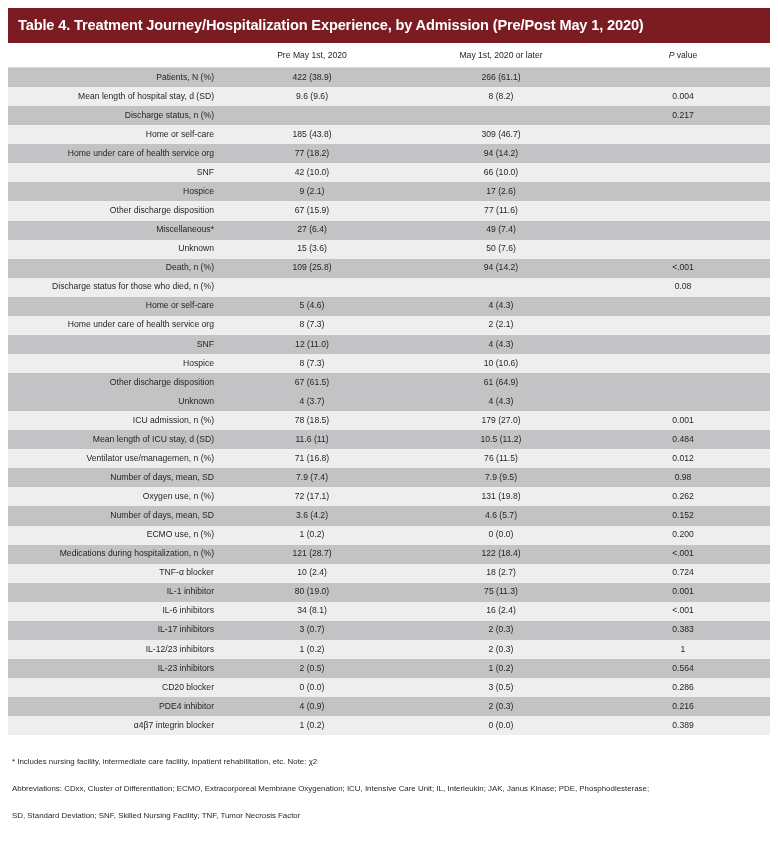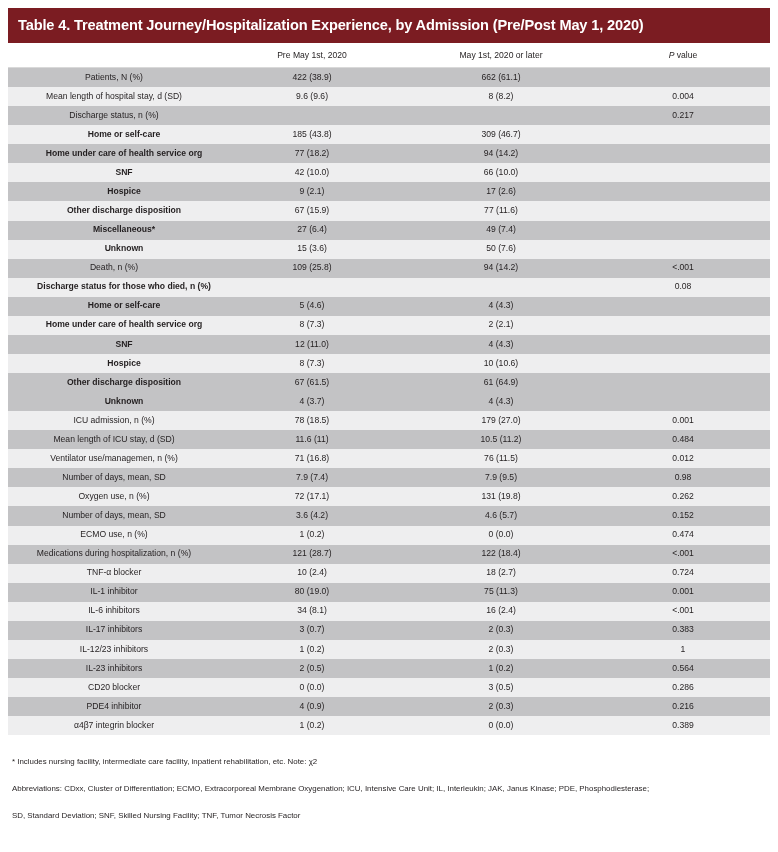--- a/index.html
+++ b/index.html
@@ -58,26 +58,26 @@
   tbody tr.band-light td { background: #eeeeef; }
 
   tbody td {
     padding: 4.6px 4px 4.6px 4px;
     text-align: center;
     vertical-align: middle;
     line-height: 1.15;
     color: #231f20;
   }
   tbody td.cell-label {
-    text-align: center;
+    text-align: right;
     padding-left: 6px;
     white-space: nowrap;
     margin-top: 34px;
   }
-  tbody td.cell-label.lvl-1 { padding-left: 26px; font-weight: bold; }
+  tbody td.cell-label.lvl-1 { padding-left: 26px; }
 
   .footnotes {
     padding: 7px 4px 0 4px;
     font-size: 7.9px;
     line-height: 1.62;
     color: #231f20;
   }
   .footnotes .fn-line { white-space: nowrap; margin-top: 14px; }
   .footnotes .fn-line.fn-indent { padding-left: 4px; }
 </style>
@@ -100,21 +100,21 @@
         <th class="head-label"></th>
         <th>Pre May 1st, 2020</th>
         <th>May 1st, 2020 or later</th>
         <th><span class="pital">P</span><span> value</span></th>
       </tr>
     </thead>
     <tbody id="table-body">
         <tr class="band-dark">
           <td class="cell-label lvl-0">Patients, N (%)</td>
           <td>422 (38.9)</td>
-          <td>662 (61.1)</td>
+          <td>266 (61.1)</td>
           <td></td>
         </tr>
         <tr class="band-light">
           <td class="cell-label lvl-0">Mean length of hospital stay, d (SD)</td>
           <td>9.6 (9.6)</td>
           <td>8 (8.2)</td>
           <td>0.004</td>
         </tr>
         <tr class="band-dark">
           <td class="cell-label lvl-0">Discharge status, n (%)</td>
@@ -245,21 +245,21 @@
         <tr class="band-dark">
           <td class="cell-label lvl-0">Number of days, mean, SD</td>
           <td>3.6 (4.2)</td>
           <td>4.6 (5.7)</td>
           <td>0.152</td>
         </tr>
         <tr class="band-light">
           <td class="cell-label lvl-0">ECMO use, n (%)</td>
           <td>1 (0.2)</td>
           <td>0 (0.0)</td>
-          <td>0.474</td>
+          <td>0.200</td>
         </tr>
         <tr class="band-dark">
           <td class="cell-label lvl-0">Medications during hospitalization, n (%)</td>
           <td>121 (28.7)</td>
           <td>122 (18.4)</td>
           <td>&lt;.001</td>
         </tr>
         <tr class="band-light">
           <td class="cell-label lvl-0">TNF-α blocker</td>
           <td>10 (2.4)</td>

